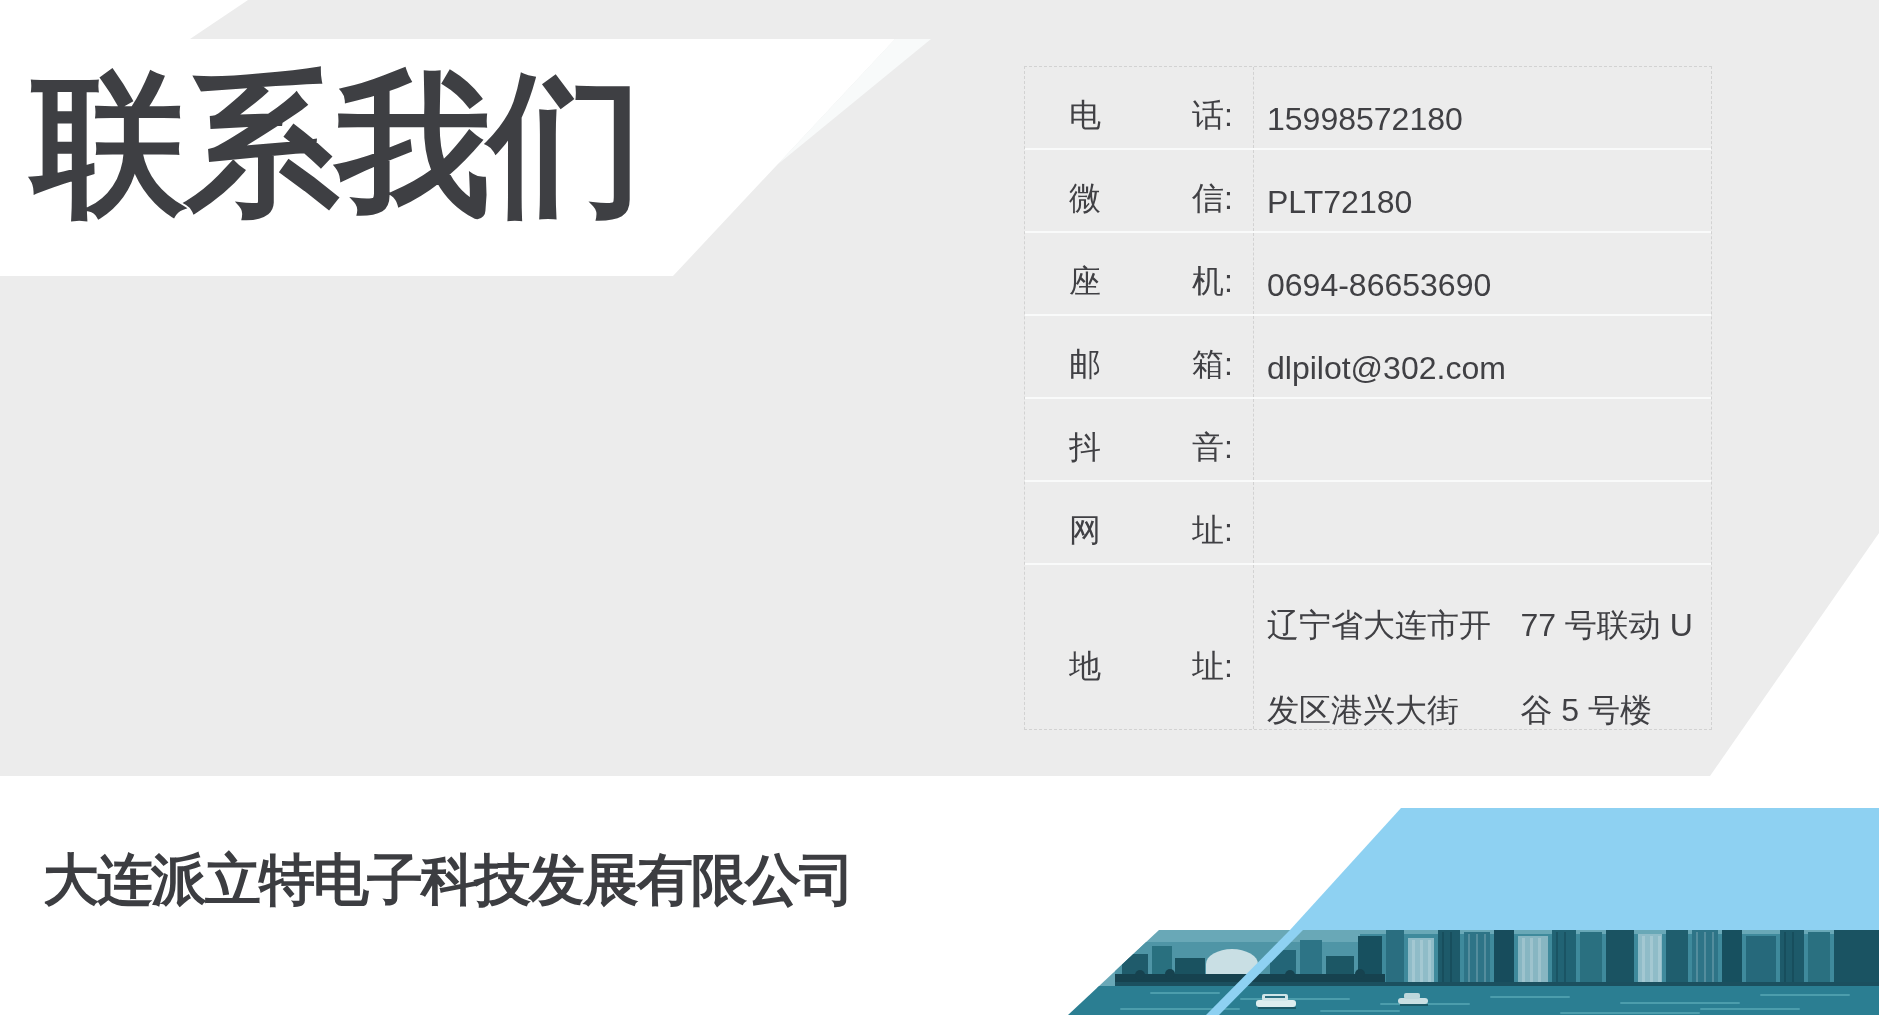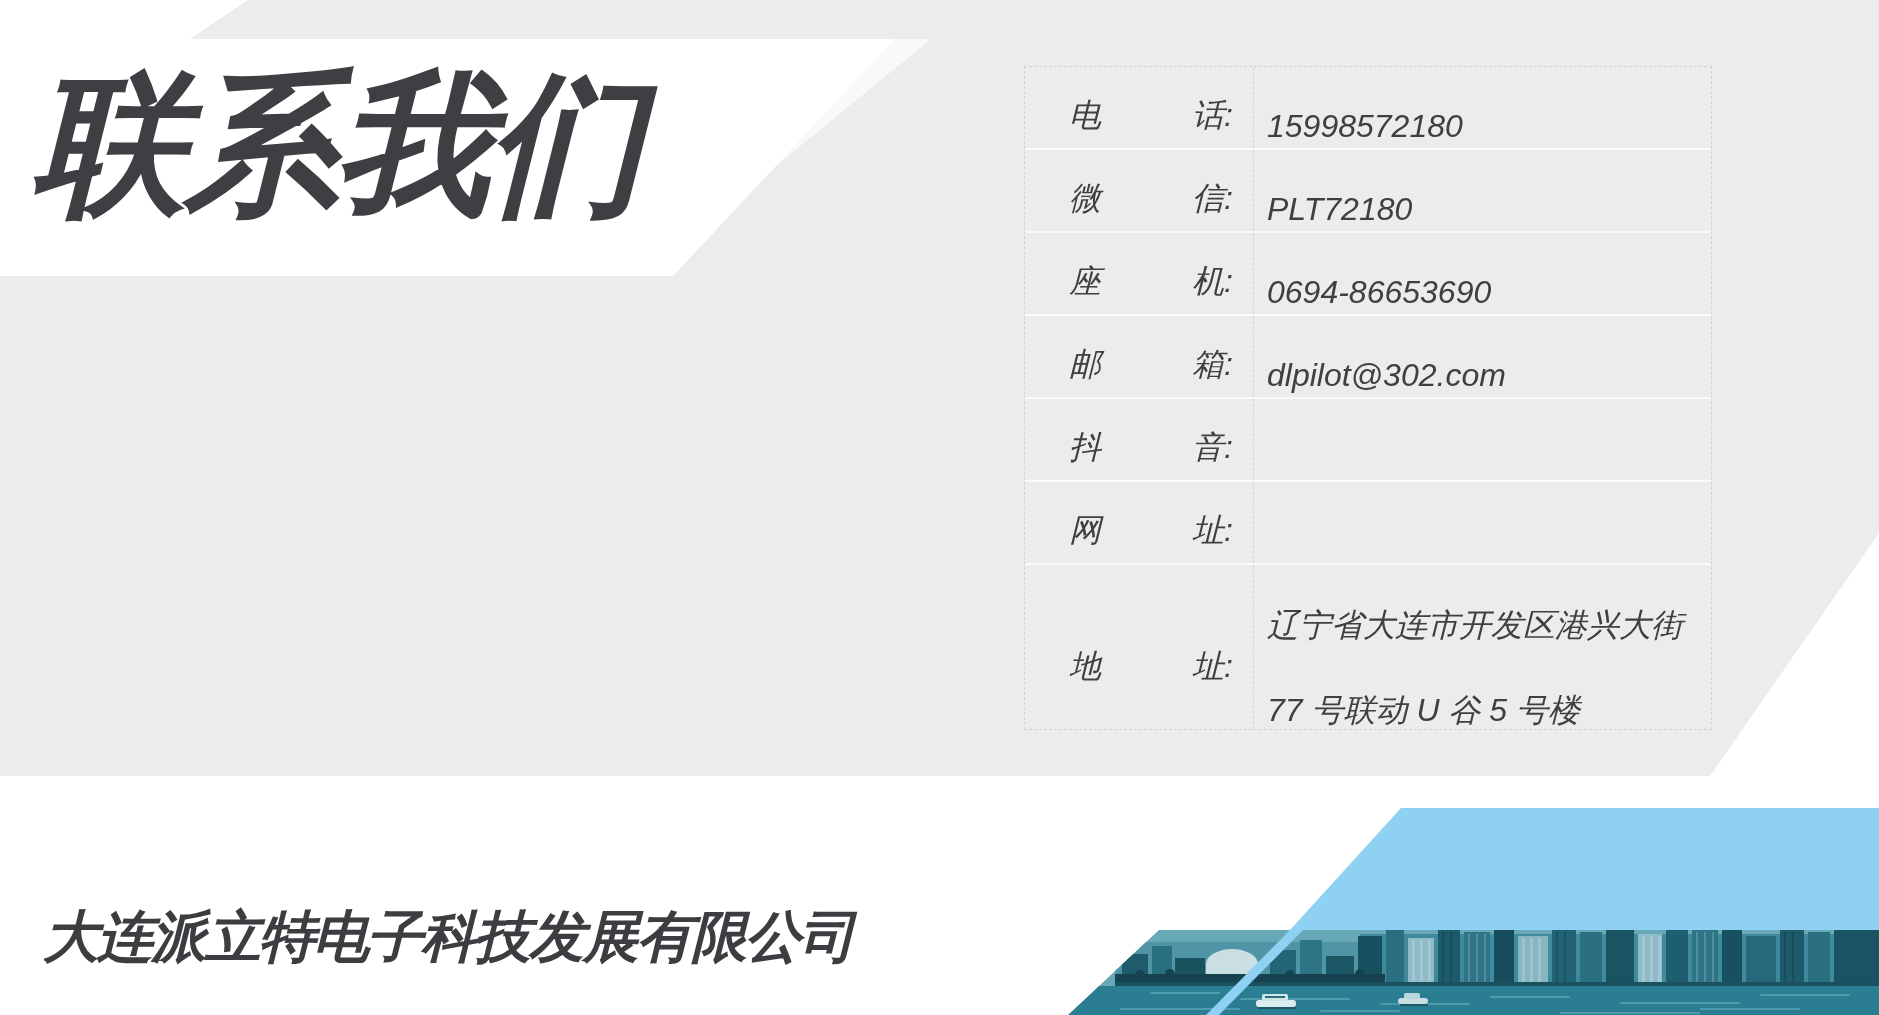--- a/index.html
+++ b/index.html
@@ -1,17 +1,17 @@
 <!DOCTYPE html>
 <html><head>
 <meta charset="utf-8">
 <style>
   html,body{margin:0;padding:0;background:#ffffff;}
   body{font-family:"Liberation Sans", sans-serif;}
-  .canvas{position:relative;width:1879px;height:1015px;overflow:hidden;background:#ffffff;font-style:italic;}
+  .canvas{position:relative;width:1879px;height:1015px;overflow:hidden;background:#ffffff;}
 
   
   .bg-gray{position:absolute;left:0;top:0;width:1879px;height:1015px;background:#ececec;
     clip-path:polygon(0 0,1879px 0,1879px 533px,1710px 776px,0 776px);}
 
   
   .title-shape{position:absolute;left:0;top:0;width:1879px;height:1015px;background:#ffffff;
     clip-path:polygon(0 0,248px 0,190px 39px,895px 39px,673px 276px,0 276px);}
   .title-highlight{position:absolute;left:0;top:0;width:1879px;height:1015px;background:#f8fafa;
     clip-path:polygon(895px 39px,931px 39px,777px 165px);}
@@ -20,25 +20,25 @@
     color:#3e3f43;letter-spacing:-3px;line-height:1.05;white-space:nowrap;}
 
   
   .contact-table{position:absolute;left:1024px;top:66px;width:688px;height:664px;
     border:1px dashed #d2d2d2;box-sizing:border-box;color:#404044;font-size:32px;}
   .t-row{display:flex;height:83px;box-sizing:border-box;border-bottom:2px solid #f9fafa;}
   .t-row.address{height:164px;border-bottom:none;}
   .t-label{width:229px;box-sizing:border-box;border-right:1px dashed #d2d2d2;
     display:flex;align-items:flex-end;padding:0 0 10px 44px;}
   .t-label .pair{display:flex;justify-content:space-between;width:164px;}
-  .t-value{flex:1;display:flex;align-items:flex-end;padding:0 0 3px 13px;white-space:nowrap;}
+  .t-value{flex:1;display:flex;align-items:flex-end;padding:0 0 10px 13px;white-space:nowrap;}
   .address .t-label{align-items:flex-start;padding-top:80px;}
-  .address .t-value{align-items:flex-start;flex-direction:column;padding-top:18px;line-height:85px;white-space:normal;}
-
-  .company-name{position:absolute;left:43px;top:900px;font-size:56px;font-weight:bold;
+  .address .t-value{align-items:flex-start;flex-direction:row;padding-top:18px;line-height:85px;white-space:normal;}
+
+  .company-name{position:absolute;left:43px;top:843px;font-size:56px;font-weight:bold;
     color:#3c3d41;letter-spacing:-2px;white-space:nowrap;}
 
   
   .blue-block{position:absolute;left:0;top:0;width:1879px;height:1015px;background:#8ed1f2;
     clip-path:polygon(1401px 808px,1879px 808px,1879px 930px,1290px 930px);z-index:3;}
   .blue-stripe{position:absolute;left:0;top:0;width:1879px;height:1015px;background:#8ed1f2;
     clip-path:polygon(1290px 930px,1303px 930px,1219px 1015px,1206px 1015px);z-index:3;}
   .city-photo{position:absolute;left:1060px;top:928px;width:819px;height:87px;z-index:2;
     clip-path:polygon(99px 2px,819px 2px,819px 87px,8px 87px);}
 </style>

